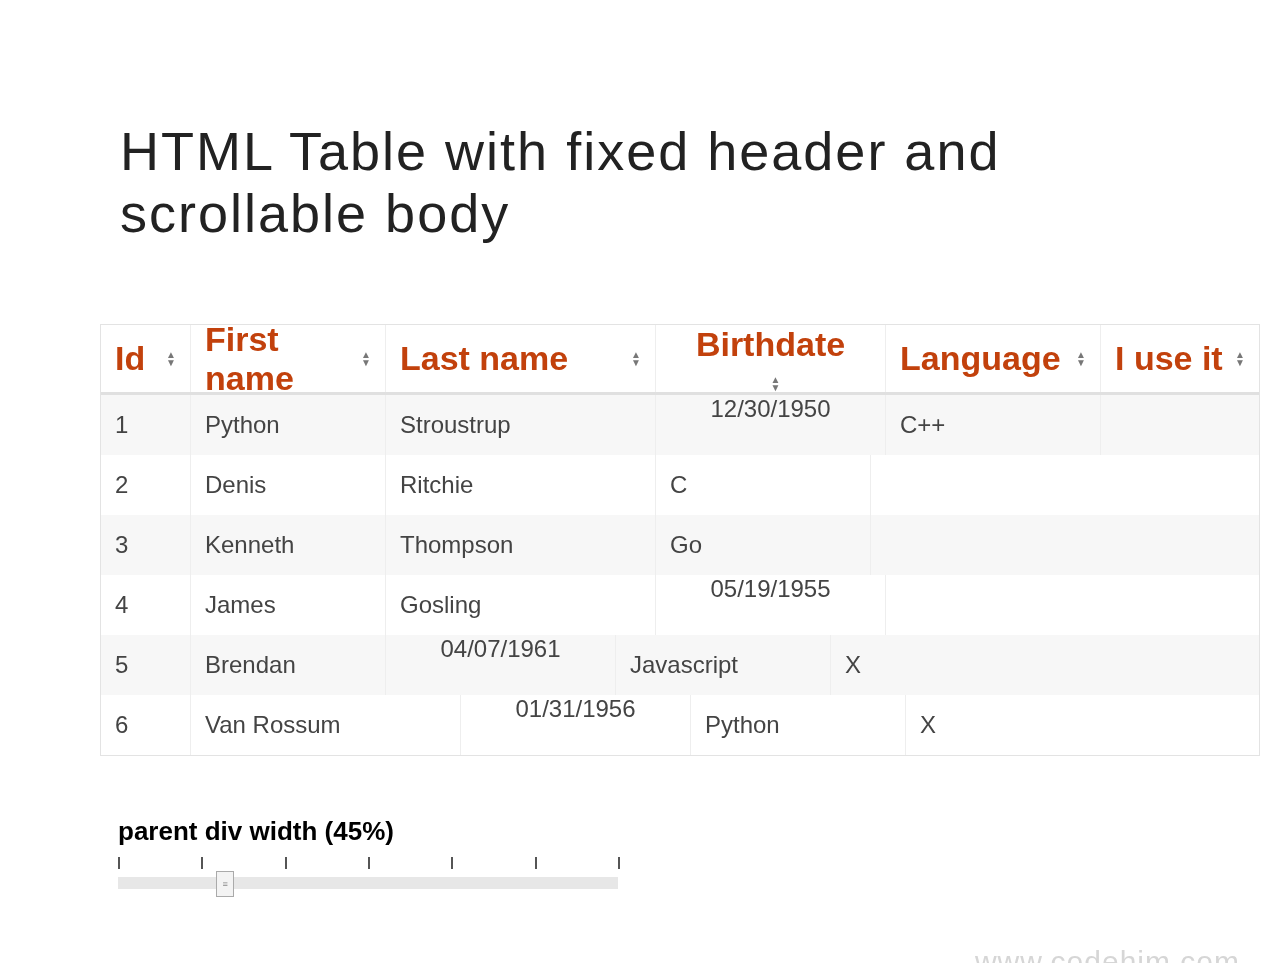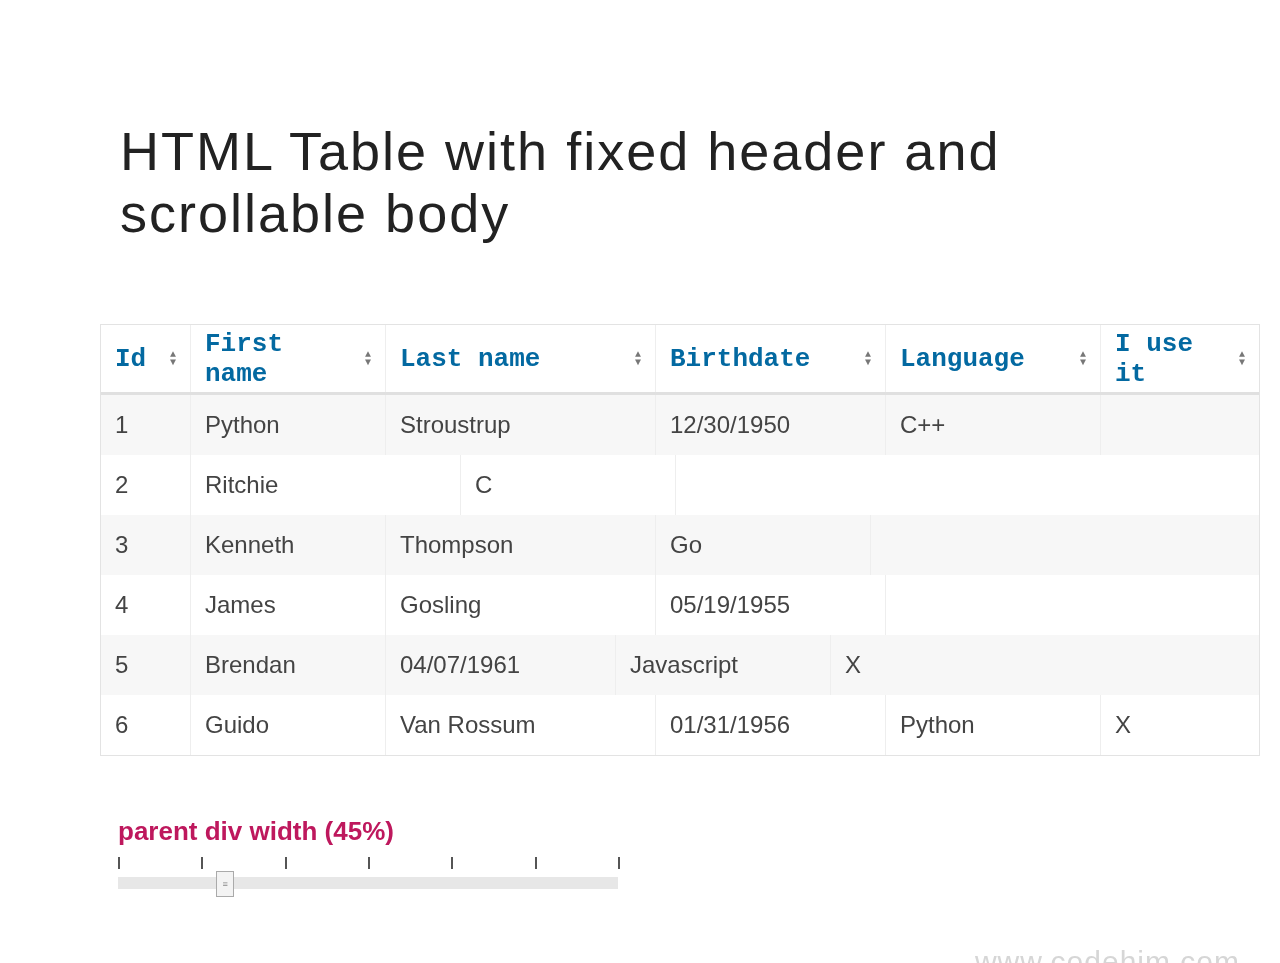--- a/index.html
+++ b/index.html
@@ -22,59 +22,58 @@
   .thead-row, .tbody-row {
     display: flex;
     align-items: center;
     font-size: 24px;
     color: #444;
   }
   .thead-row {
     height: 70px;
     background: #fff;
     font-weight: 700;
-    font-size: 26px;
-    color: #0369a1;
+    font-size: 34px;
+    color: #c2410c;
     border-bottom: 3px solid #e0e0e0;
-    font-family: Liberation Mono, monospace;
   }
   .th, .td {
     padding: 0 14px;
     display: flex;
     align-items: center;
     height: 100%;
     border-right: 1px solid #eee;
   }
   .th:last-child, .td:last-child { border-right: none; }
   .th { justify-content: space-between; cursor: pointer; }
   .sort-icon { font-size: 18px; color: #777; padding-left: 10px; display: inline-flex; flex-direction: column; line-height: 8px; }
   .sort-icon::before { content: "▲"; font-size: 10px; }
   .sort-icon::after  { content: "▼"; font-size: 10px; }
   .col-id   { width: 90px; }
   .col-fn   { width: 195px; }
   .col-ln   { width: 270px; gap: 46px; }
-  .col-bd   { width: 230px; }
+  .col-bd   { width: 230px; flex-direction: column; }
   .col-lang { width: 215px; }
   .col-use  { flex: 1; }
   .tbody-scroll {
     height: 360px;
     overflow-y: auto;
     scrollbar-width: thin;
   }
   .tbody-row { height: 60px; }
   .tbody-row:nth-child(odd) { background: #f7f7f7; }
   .tbody-row:nth-child(even) { background: #fff; }
   .tbody-scroll::-webkit-scrollbar { width: 22px; }
   .tbody-scroll::-webkit-scrollbar-track { background: #f4f4f4; }
   .tbody-scroll::-webkit-scrollbar-thumb { background: #ccc; }
   .tbody-scroll::-webkit-scrollbar-button:single-button {
     background: #eee; height: 18px; display: block;
   }
   .slider-section { margin: 60px 0 0 18px; width: 520px; }
-  .slider-label { font-size: 26px; font-weight: 700; color: #be185d; margin-bottom: 10px; }
+  .slider-label { font-size: 26px; font-weight: 700; color: #000000; margin-bottom: 10px; }
   .tickbar { position: relative; height: 14px; width: 500px; margin-bottom: 6px; }
   .tick { position: absolute; width: 2px; height: 12px; background: #555; top: 0; }
   .slider-track {
     position: relative; height: 12px; width: 500px;
     background: #e7e7e7;
   }
   .slider-thumb {
     position: absolute; top: -6px;
     width: 18px; height: 26px;
     background: #f3f3f3; border: 1px solid #aaa;
@@ -126,20 +125,21 @@
         <div class="tbody-row">
           <div class="td col-id">1</div>
           <div class="td col-fn">Python</div>
           <div class="td col-ln">Stroustrup</div>
           <div class="td col-bd">12/30/1950</div>
           <div class="td col-lang">C++</div>
           <div class="td col-use"></div>
         </div>
         <div class="tbody-row">
           <div class="td col-id">2</div>
+          <div class="td col-fn">Denis</div>
           <div class="td col-ln">Ritchie</div>
           <div class="td col-lang">C</div>
           <div class="td col-use"></div>
         </div>
         <div class="tbody-row">
           <div class="td col-id">3</div>
           <div class="td col-fn">Kenneth</div>
           <div class="td col-ln">Thompson</div>
           <div class="td col-lang">Go</div>
           <div class="td col-use"></div>
@@ -153,21 +153,20 @@
         </div>
         <div class="tbody-row">
           <div class="td col-id">5</div>
           <div class="td col-fn">Brendan</div>
           <div class="td col-bd">04/07/1961</div>
           <div class="td col-lang">Javascript</div>
           <div class="td col-use">X</div>
         </div>
         <div class="tbody-row">
           <div class="td col-id">6</div>
-          <div class="td col-fn">Guido</div>
           <div class="td col-ln">Van Rossum</div>
           <div class="td col-bd">01/31/1956</div>
           <div class="td col-lang">Python</div>
           <div class="td col-use">X</div>
         </div>
       </div>
   </div>
 
   <div class="slider-section">
     <div class="slider-label">parent div width (45%)</div>

